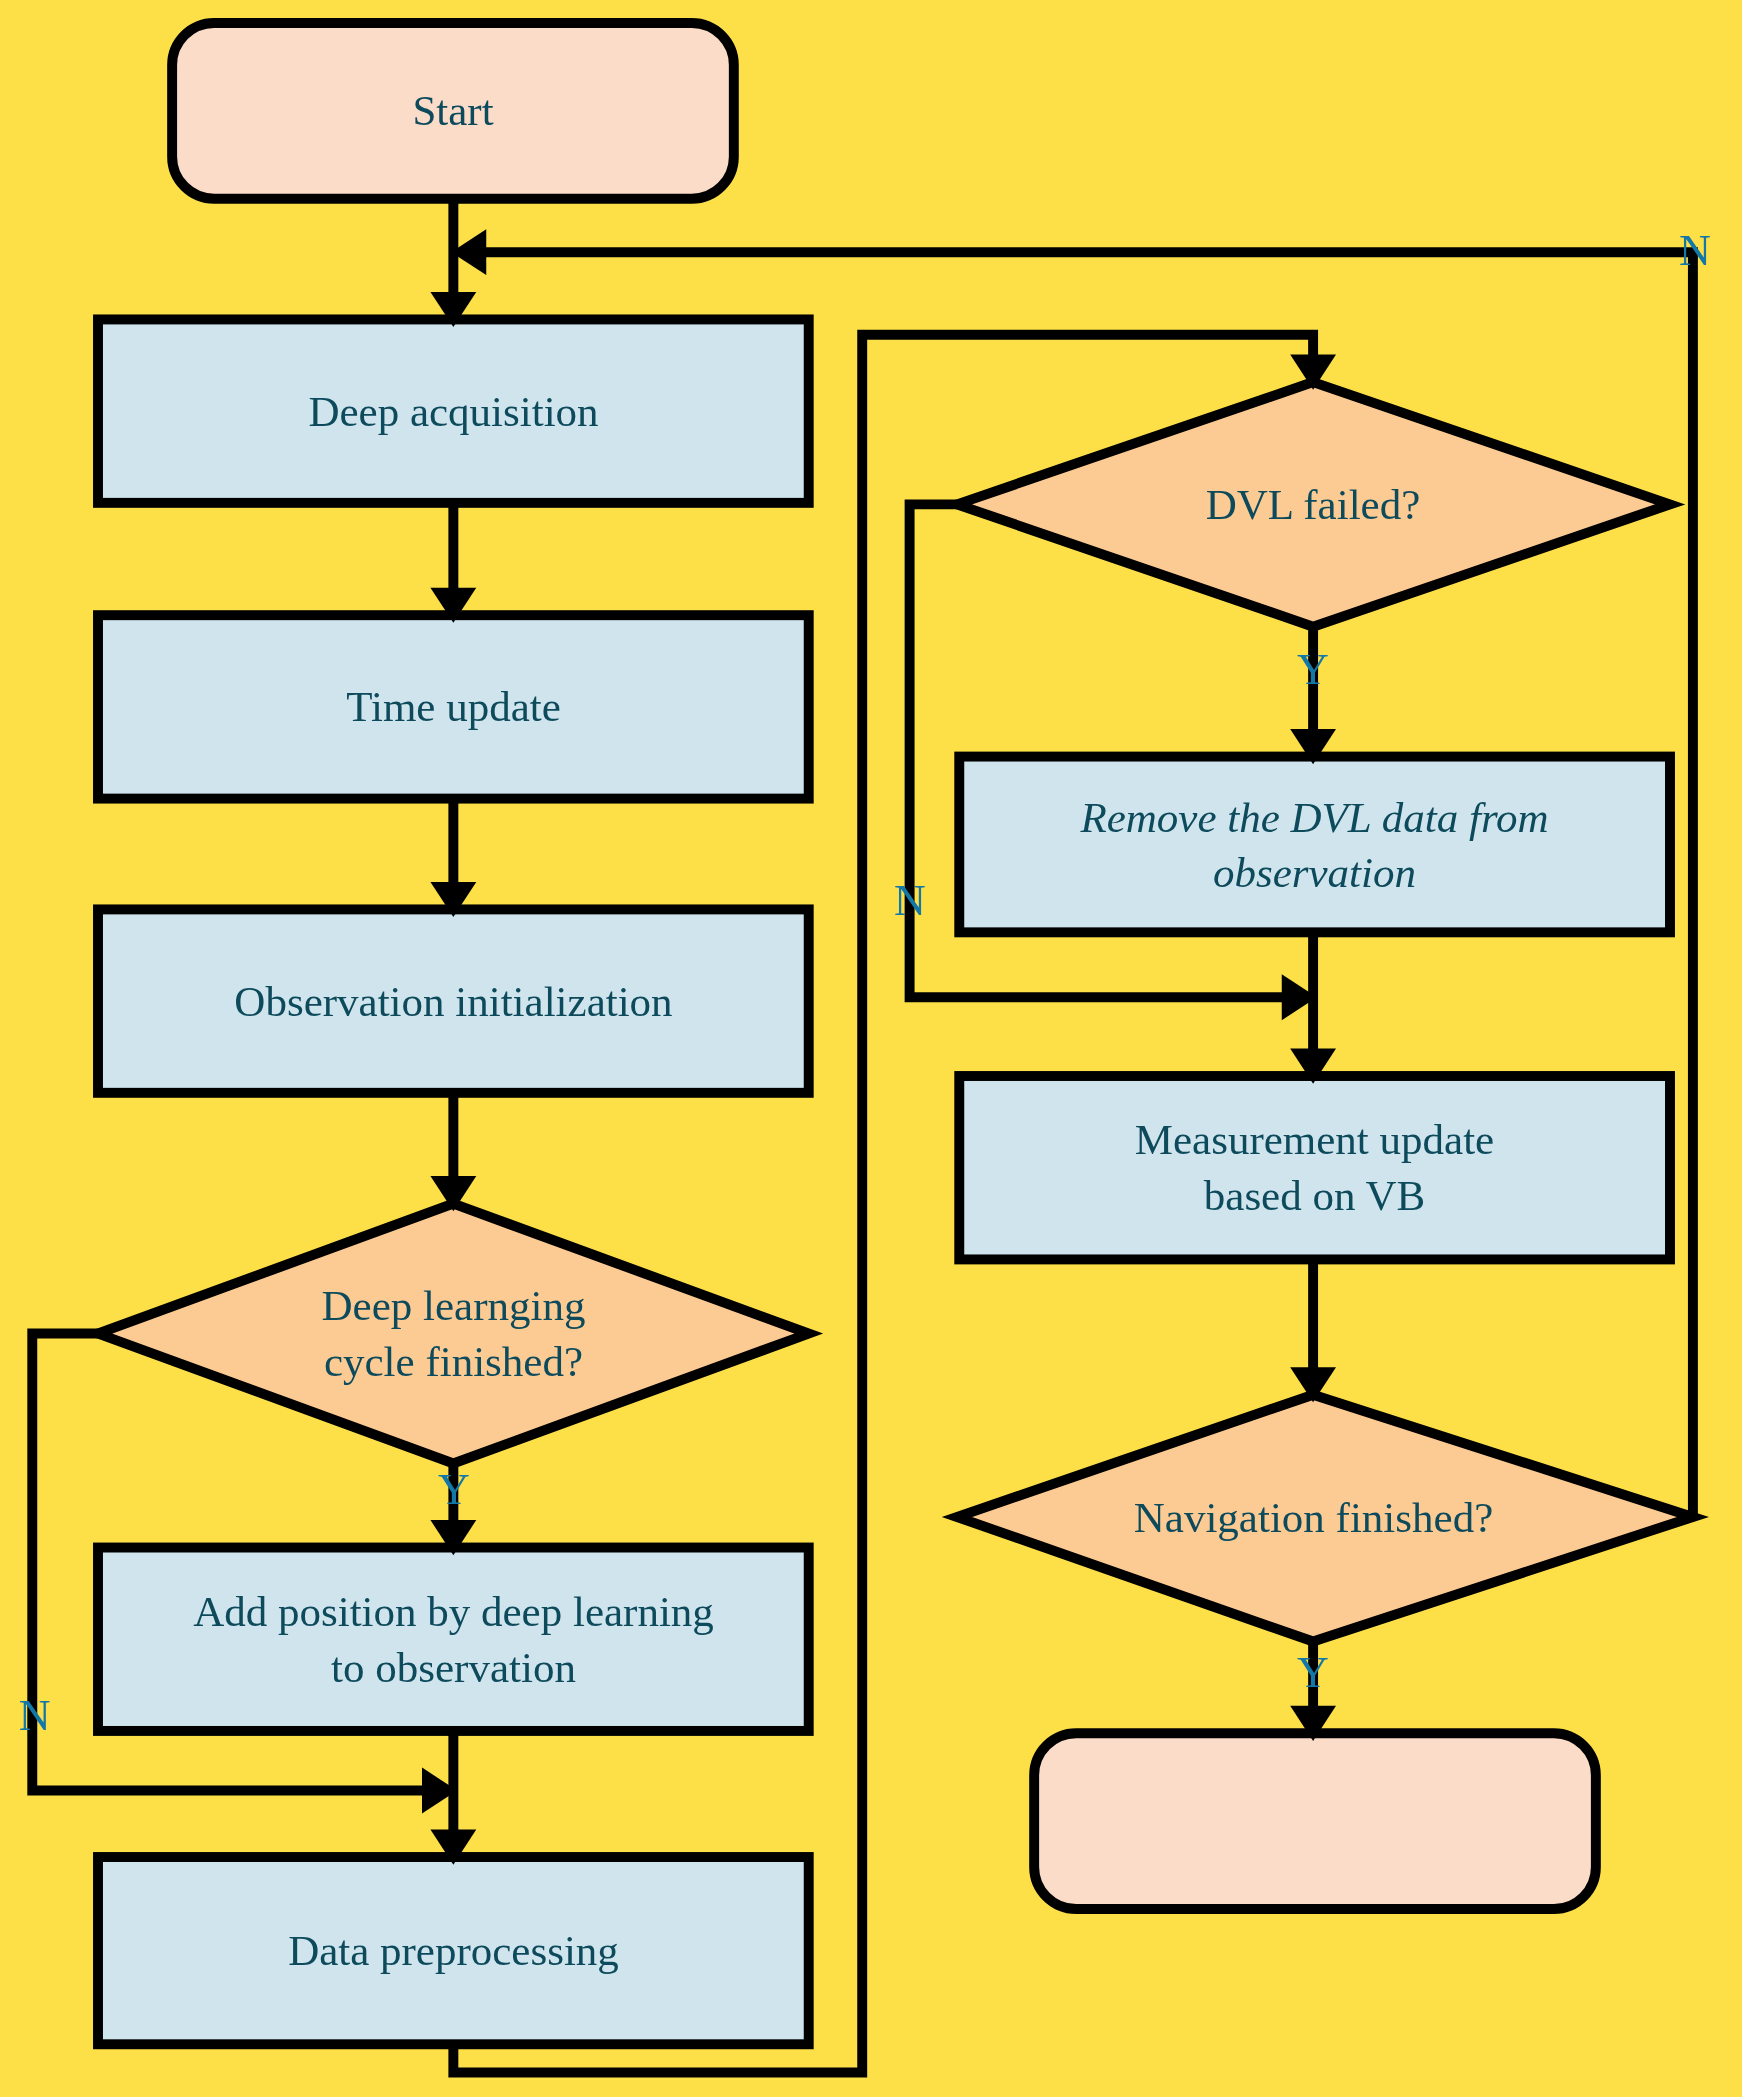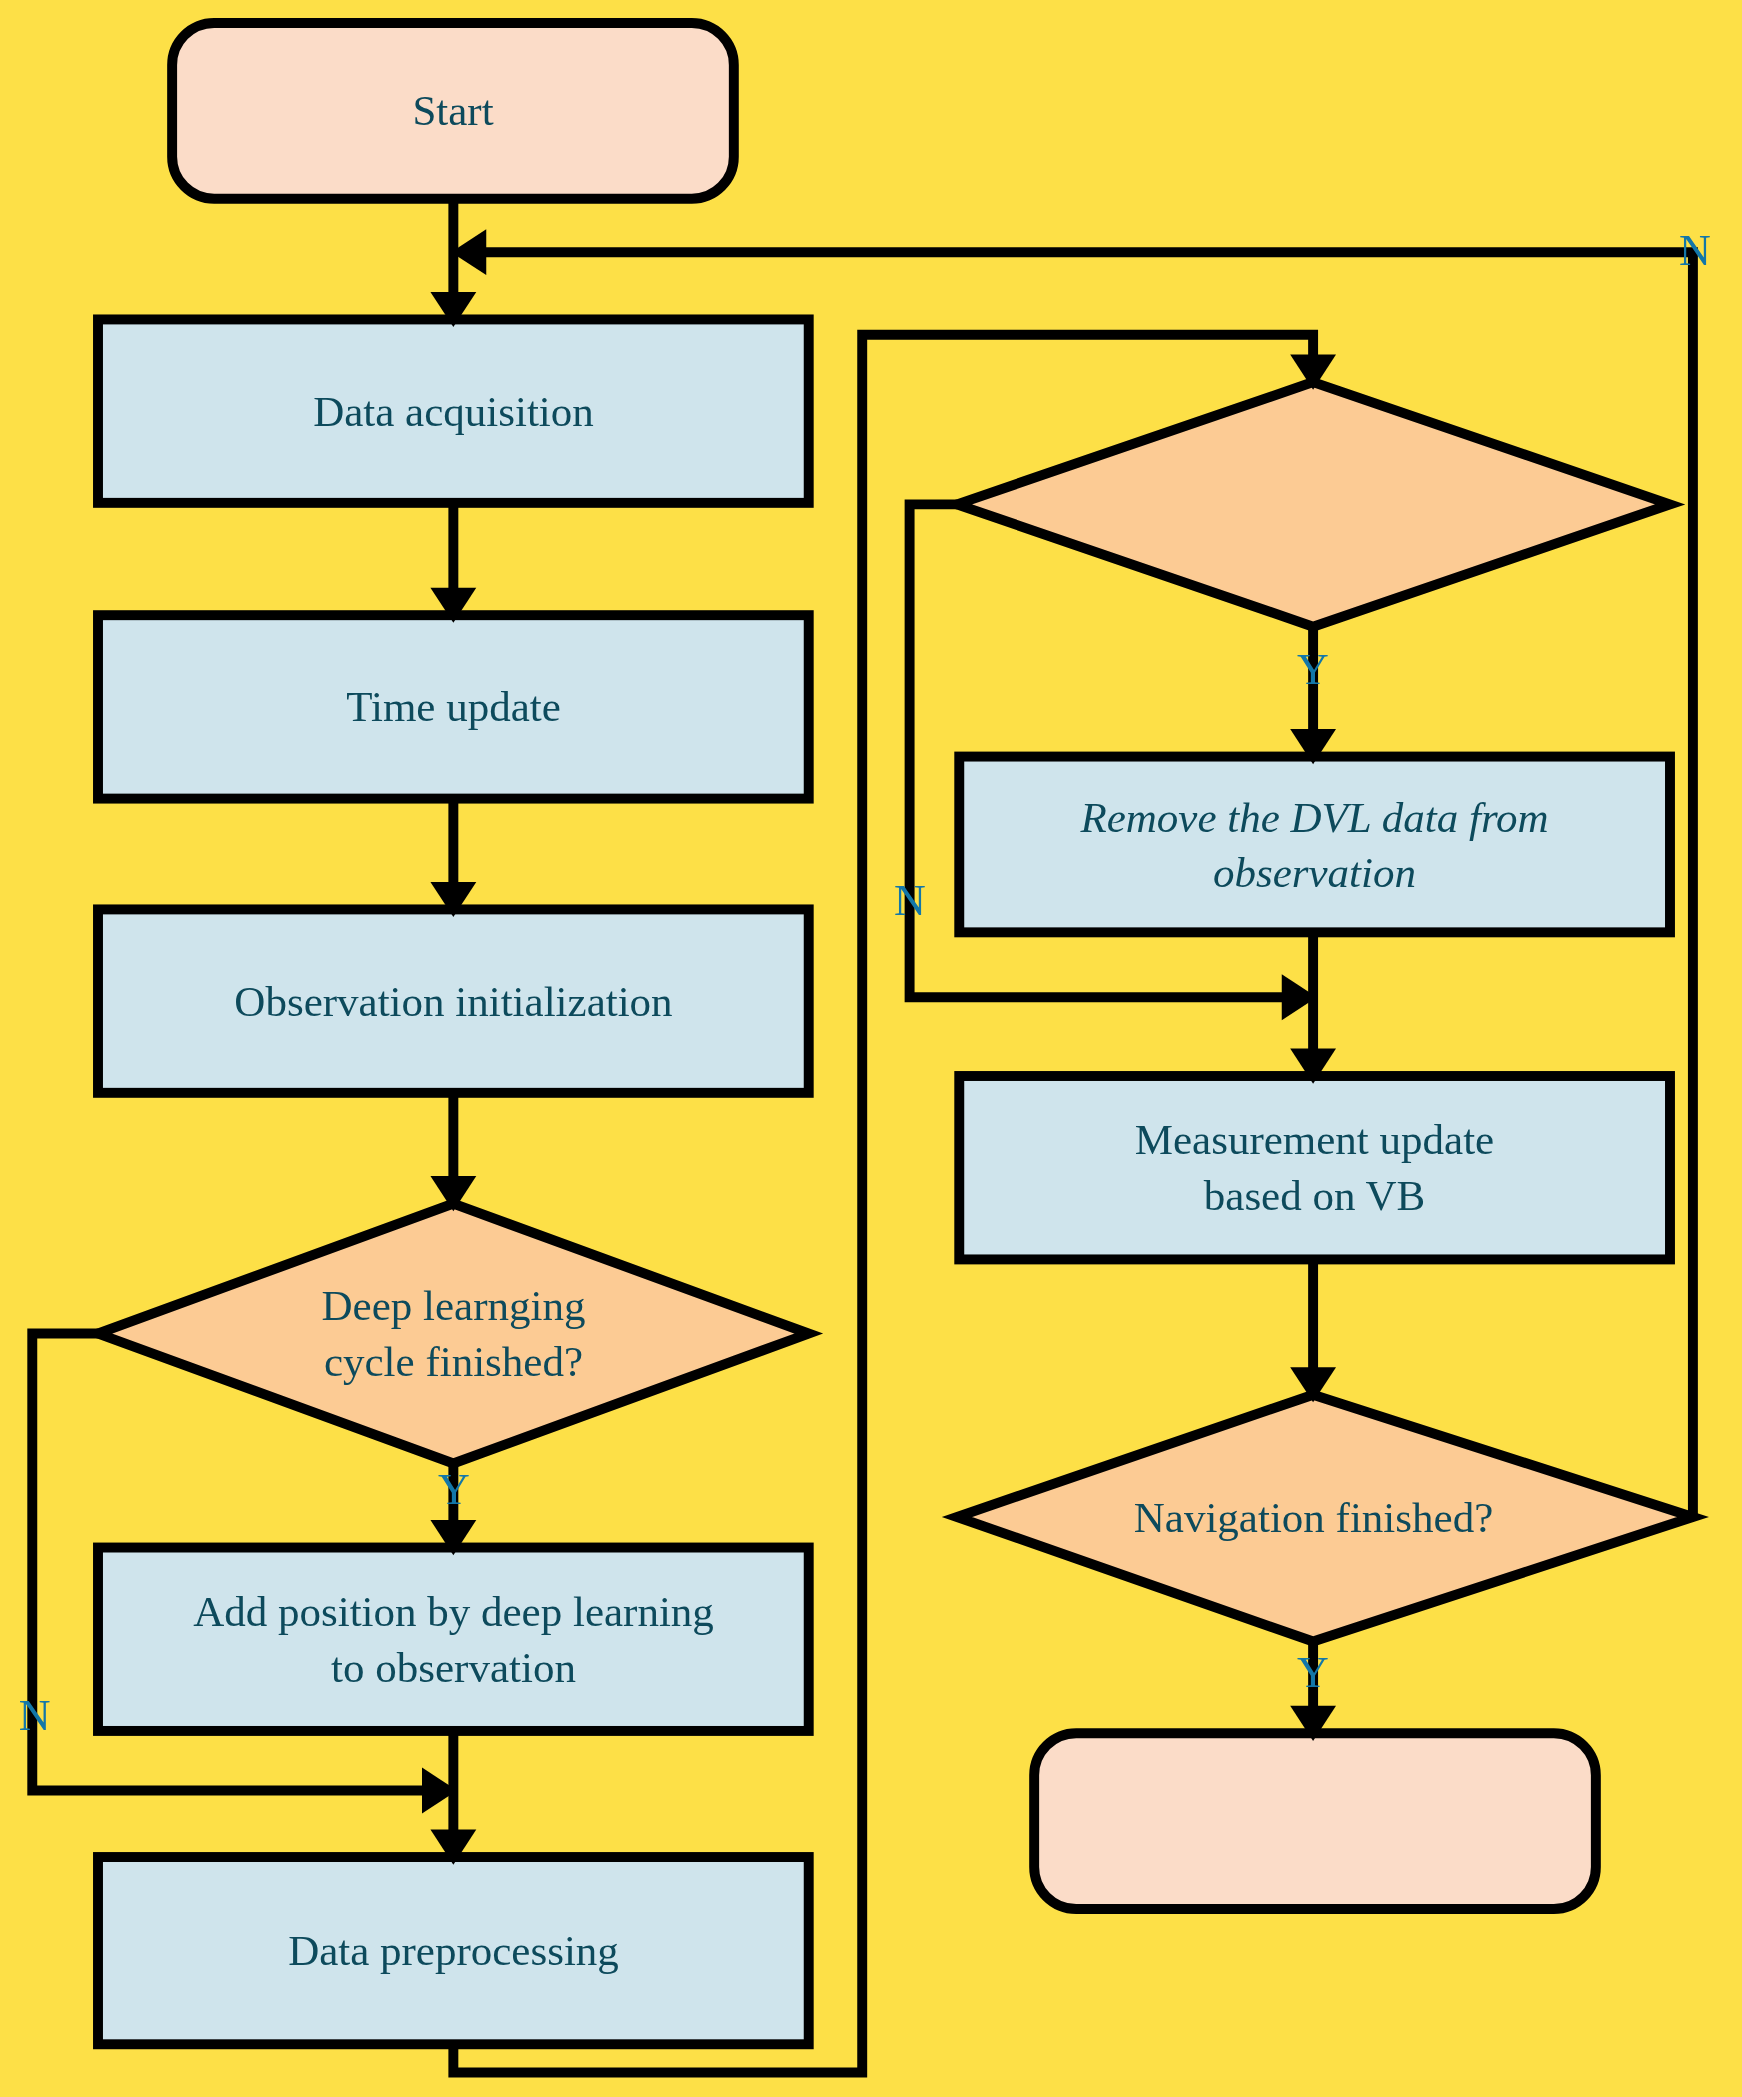--- a/index.html
+++ b/index.html
@@ -141,34 +141,35 @@
       <polygon points="1688,1789 1748,1789 1718,1835"></polygon>
 
       <polygon points="1688,2232 1748,2232 1718,2278"></polygon>
 
       <polygon points="636,300 636,360 590,330"></polygon>
     </g>
   </svg>
 
   <div class="node-label" style="left:172px; top:23px; width:562px; height:176px;">Start</div>
 
-  <div class="node-label" style="left:98px; top:320px; width:711px; height:183px;">Data acquisition</div>
+  <div class="node-label" style="left:98px; top:320px; width:711px; height:183px;">Deep acquisition</div>
 
   <div class="node-label" style="left:98px; top:615px; width:711px; height:183px;">Time update</div>
 
   <div class="node-label" style="left:98px; top:910px; width:711px; height:183px;text-align:center;">Observation initialization</div>
 
   <div class="node-label" style="left:98px; top:1548px; width:711px; height:183px;">Add position by deep learning
 to observation</div>
 
   <div class="node-label" style="left:144px; top:1242px; width:619px; height:183px;">Deep learnging
 cycle finished?</div>
 
   <div class="node-label" style="left:98px; top:1857px; width:711px; height:187px;">Data preprocessing</div>
 
+  <div class="node-label" style="left:1011px; top:413px; width:604px; height:183px;">DVL failed?</div>
 
   <div class="node-label" style="left:959px; top:757px; width:711px; height:176px;font-style:italic;">Remove the DVL data from
 observation</div>
 
   <div class="node-label" style="left:959px; top:1076px; width:711px; height:183px;">Measurement update
 based on VB</div>
 
   <div class="node-label" style="left:1001px; top:1426px; width:625px; height:183px;">Navigation finished?</div>
 
 

